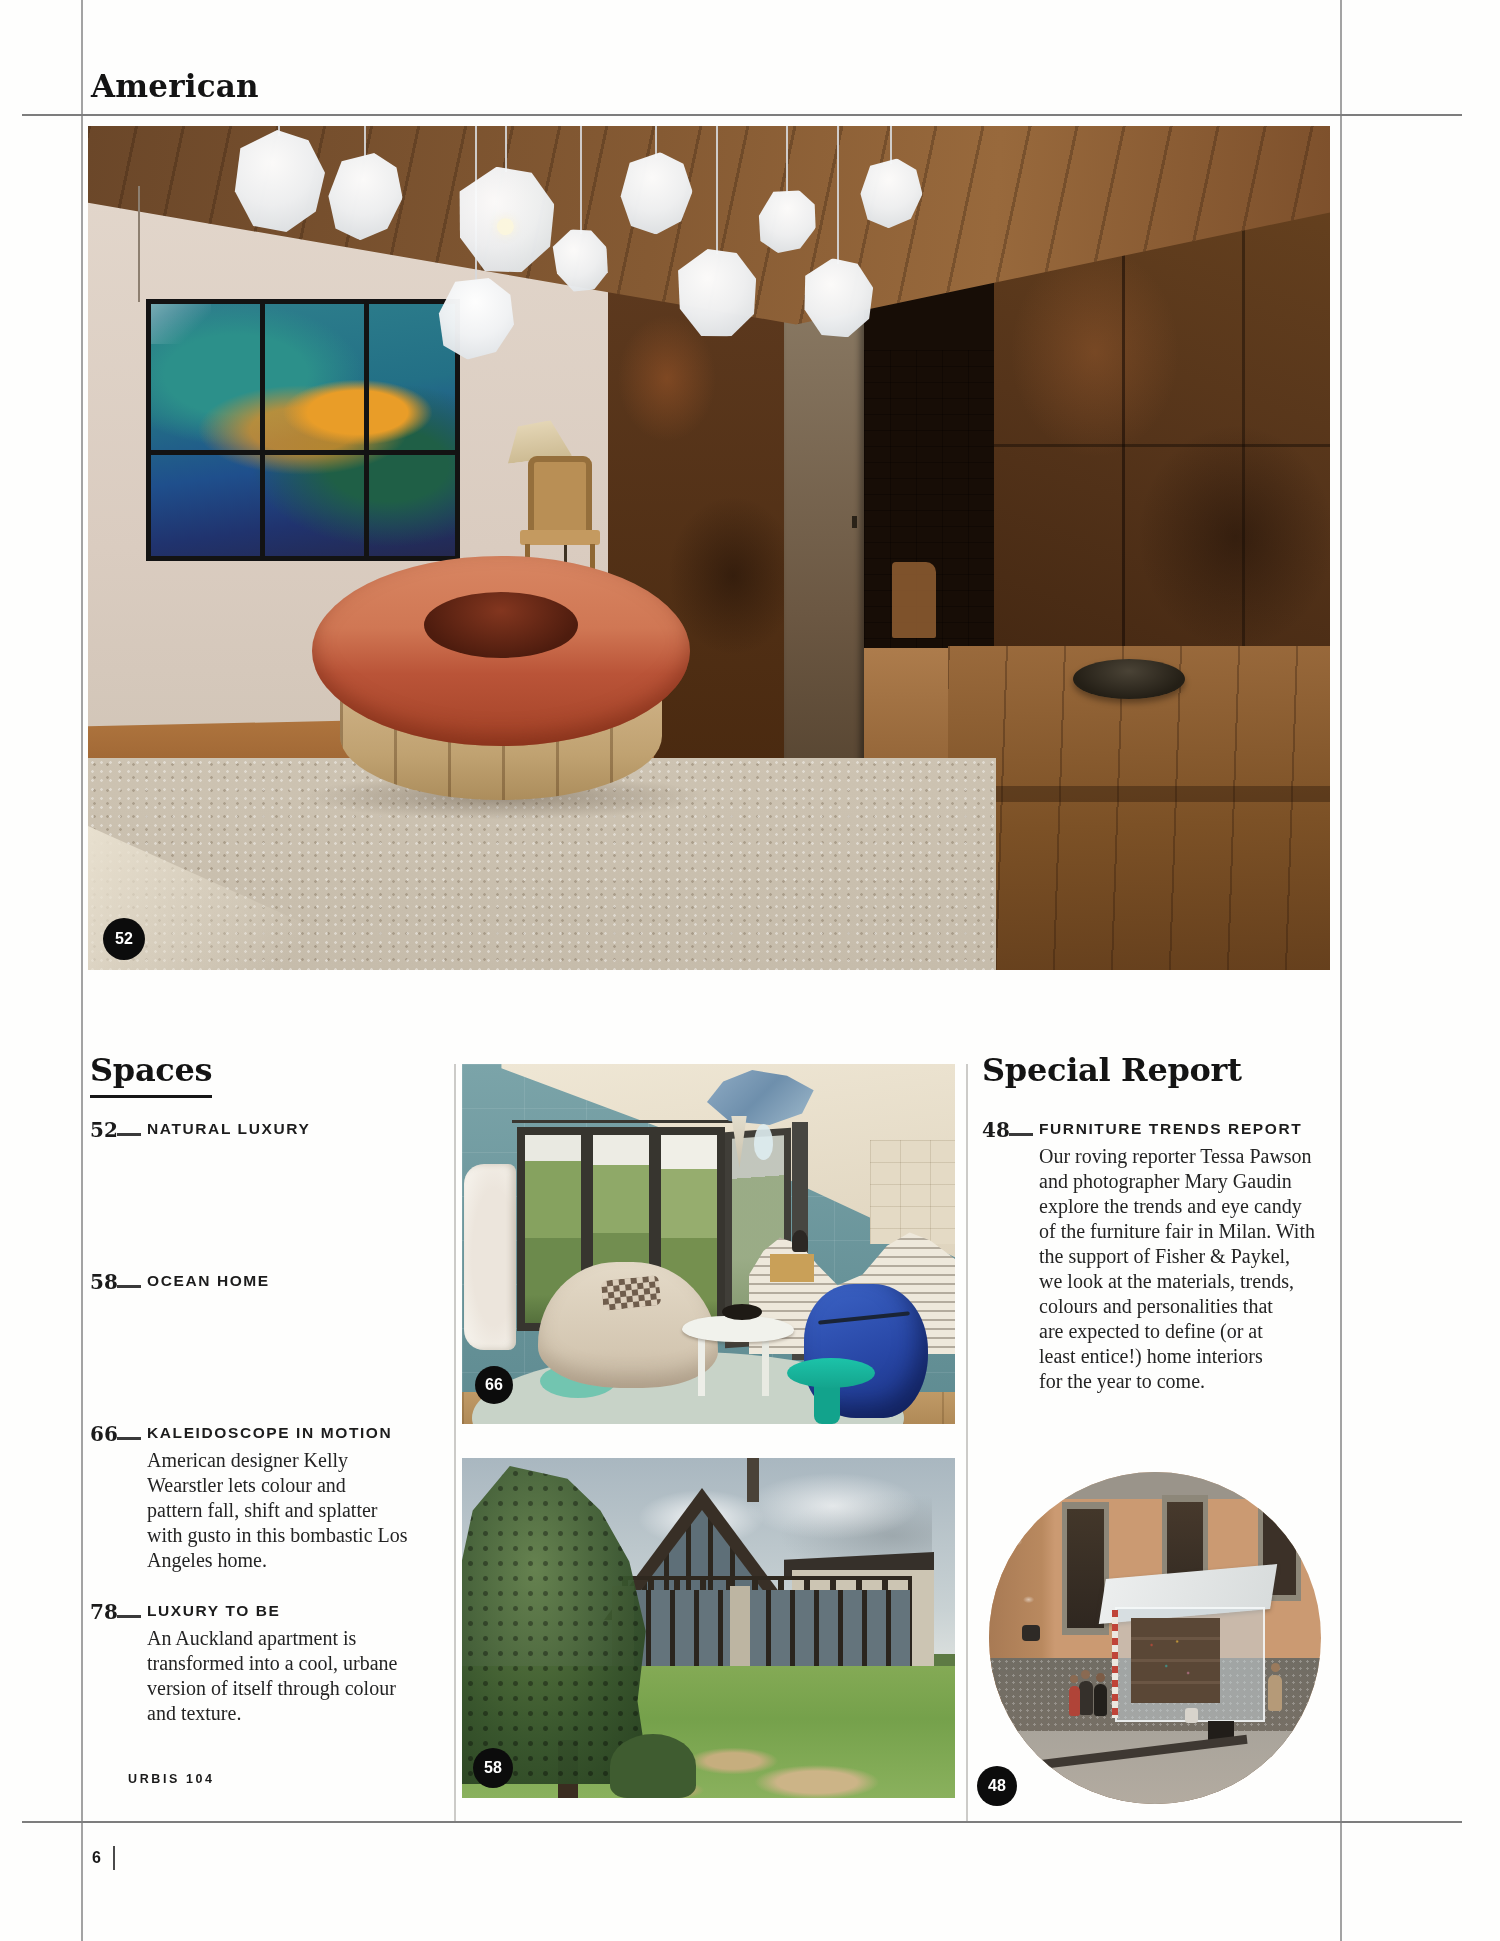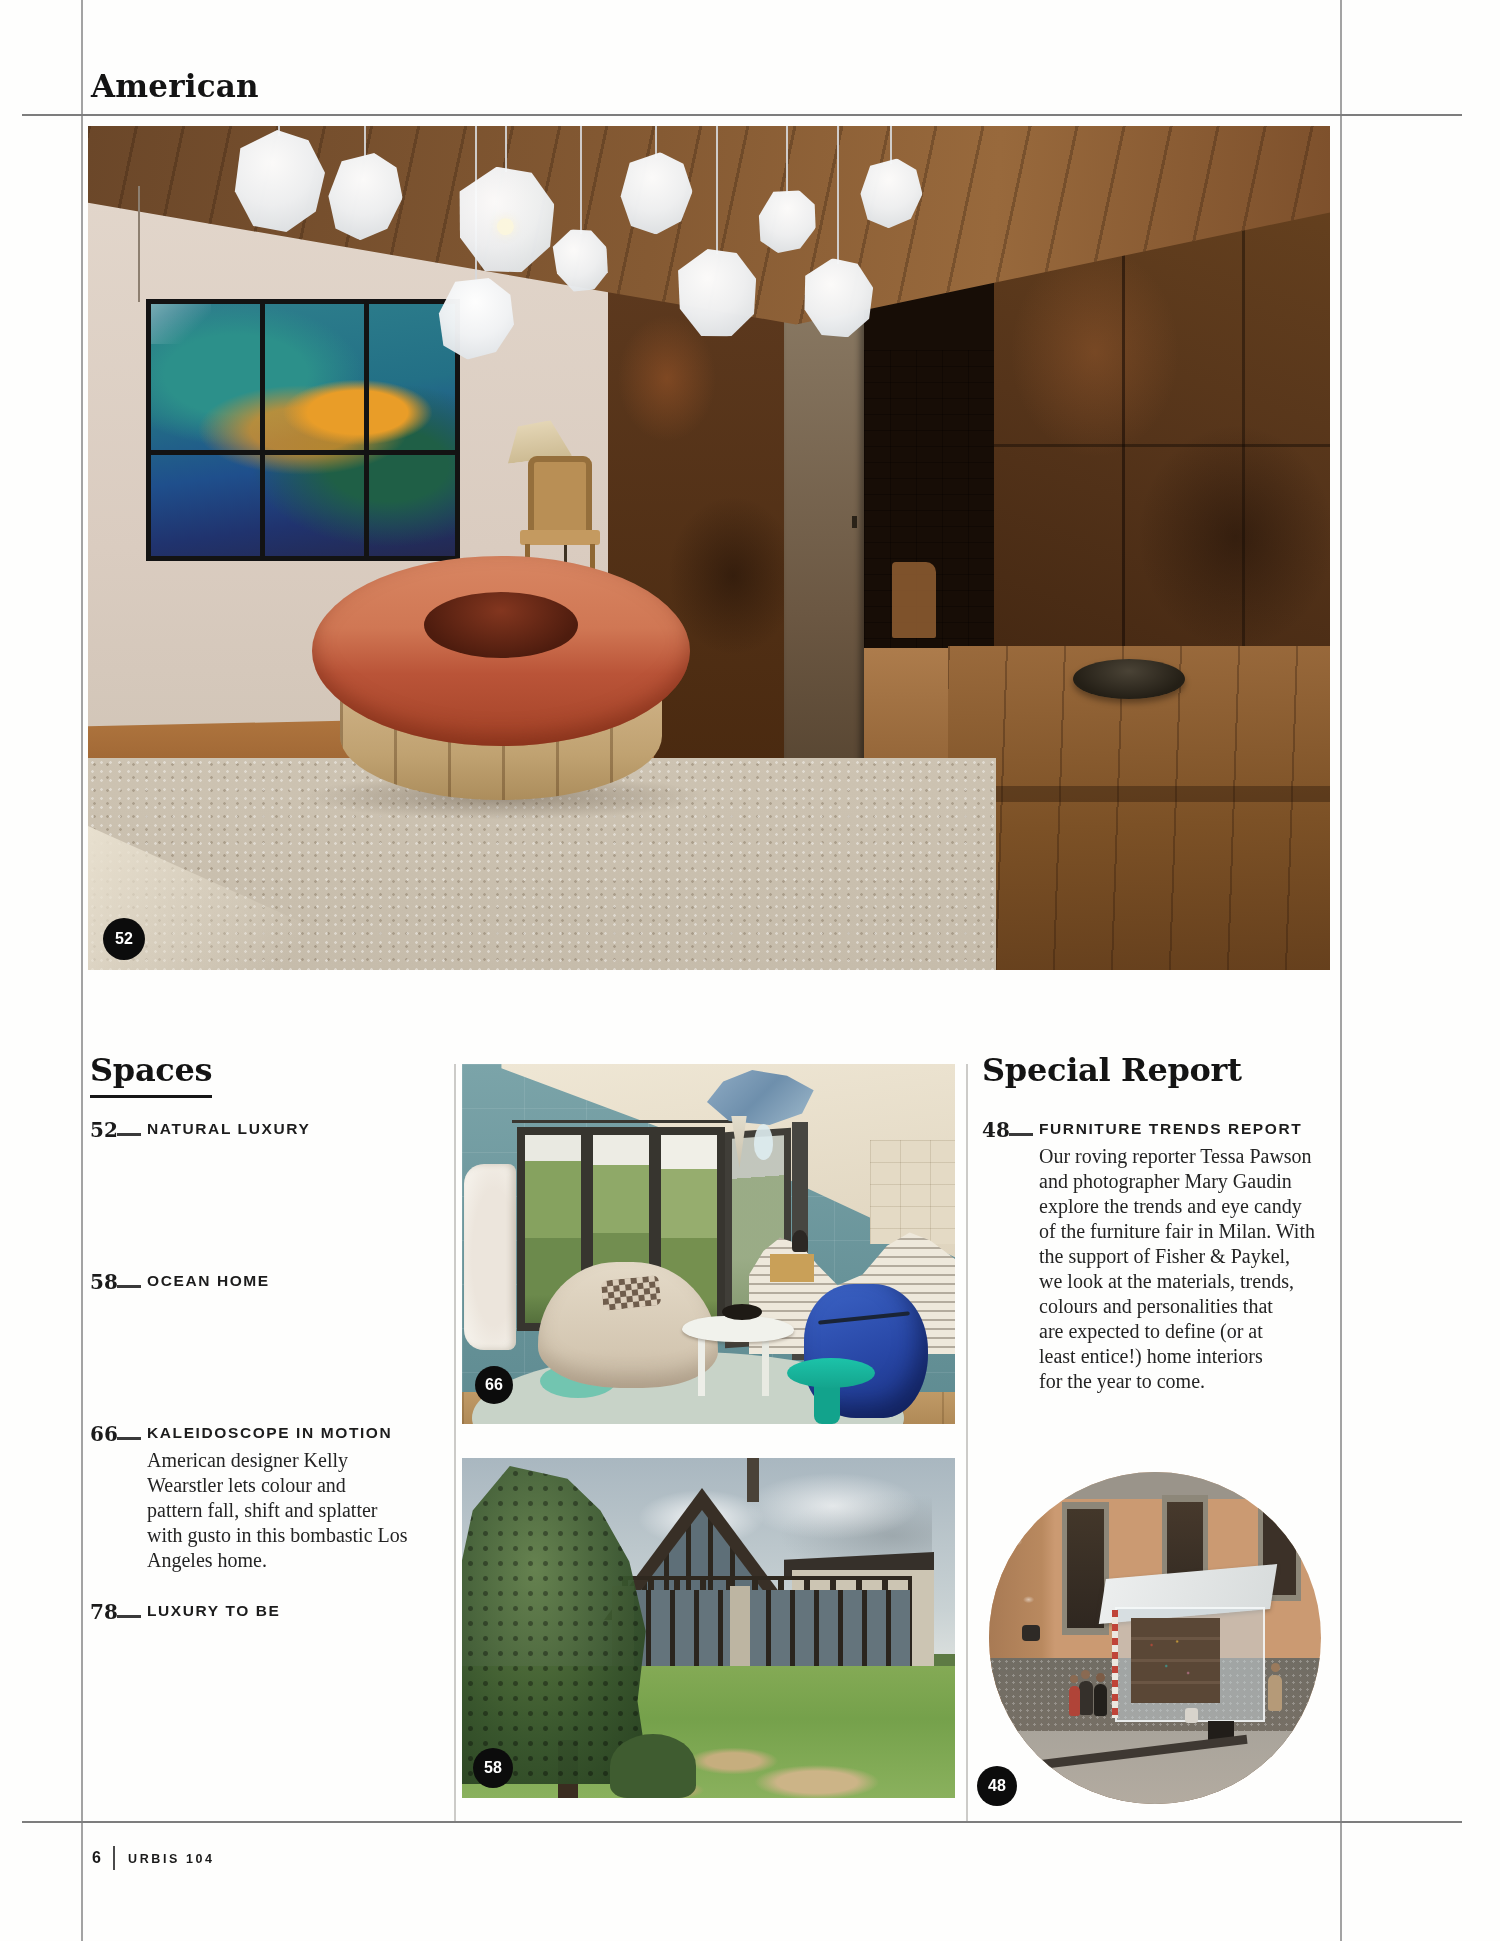--- a/index.html
+++ b/index.html
@@ -151,20 +151,24 @@
 Wearstler lets colour and
 pattern fall, shift and splatter
 with gusto in this bombastic Los
 Angeles home.</p>
   </article>
 
   <article class="abs entry" style="left:90px;top:1600px;height:140px;">
     <span class="num">78</span>
     <span class="dash"></span>
     <span class="etitle">LUXURY TO BE</span>
+    <p class="ebody">An Auckland apartment is
+transformed into a cool, urbane
+version of itself through colour
+and texture.</p>
   </article>
 
   <div class="abs coldiv" style="left:454px;top:1064px;width:1.5px;height:757px;"></div>
   <div class="abs coldiv" style="left:966px;top:1064px;width:1.5px;height:757px;"></div>
 
   <figure class="abs" style="left:462px;top:1064px;width:493px;height:360px;background:linear-gradient(180deg,#7ba4a9,#689399 60%,#5e8b91);">
     <div class="abs" style="left:0;top:0;width:100%;height:100%;background-image:linear-gradient(rgba(255,255,255,.09) 1px,transparent 1px),linear-gradient(90deg,rgba(255,255,255,.09) 1px,transparent 1px);background-size:62px 44px;"></div>
     <div class="abs" style="left:0;top:0;width:100%;height:210px;background:linear-gradient(172deg,#efe7d5,#ded3bd);clip-path:polygon(8% 0,100% 0,100% 92%,58% 46%,8% 2%);"></div>
     <div class="abs" style="left:408px;top:76px;width:85px;height:104px;background:#e4dac5;background-image:linear-gradient(rgba(120,100,70,.18) 1px,transparent 1px),linear-gradient(90deg,rgba(120,100,70,.18) 1px,transparent 1px);background-size:30px 22px;"></div>
 
@@ -284,15 +288,15 @@
     <div class="abs" style="left:10%;top:46%;width:18px;height:16px;border-radius:4px;background:#2e2a26;"></div>
 
     <div class="abs" style="left:66%;top:75%;width:26px;height:22px;background:#211d19;"></div>
     <div class="abs" style="left:59%;top:71%;width:13px;height:15px;border-radius:3px;background:#d8d4cc;"></div>
     <div class="abs" style="left:-2%;top:84%;width:80%;height:9px;background:#3e3832;transform:rotate(-7deg);"></div>
   </figure>
   <div class="badge" style="left:977px;top:1766px;">48</div>
 
   <div class="abs footer-num" style="left:92px;top:1849px;">6</div>
   <div class="abs" style="left:113px;top:1846px;width:1.5px;height:24px;background:#4a4a4a;"></div>
-  <div class="abs footer-mag" style="left:128px;top:1852px;">URBIS 104</div>
+  <div class="abs footer-mag" style="left:128px;top:1772px;">URBIS 104</div>
 
 </div>
 
 </body></html>

